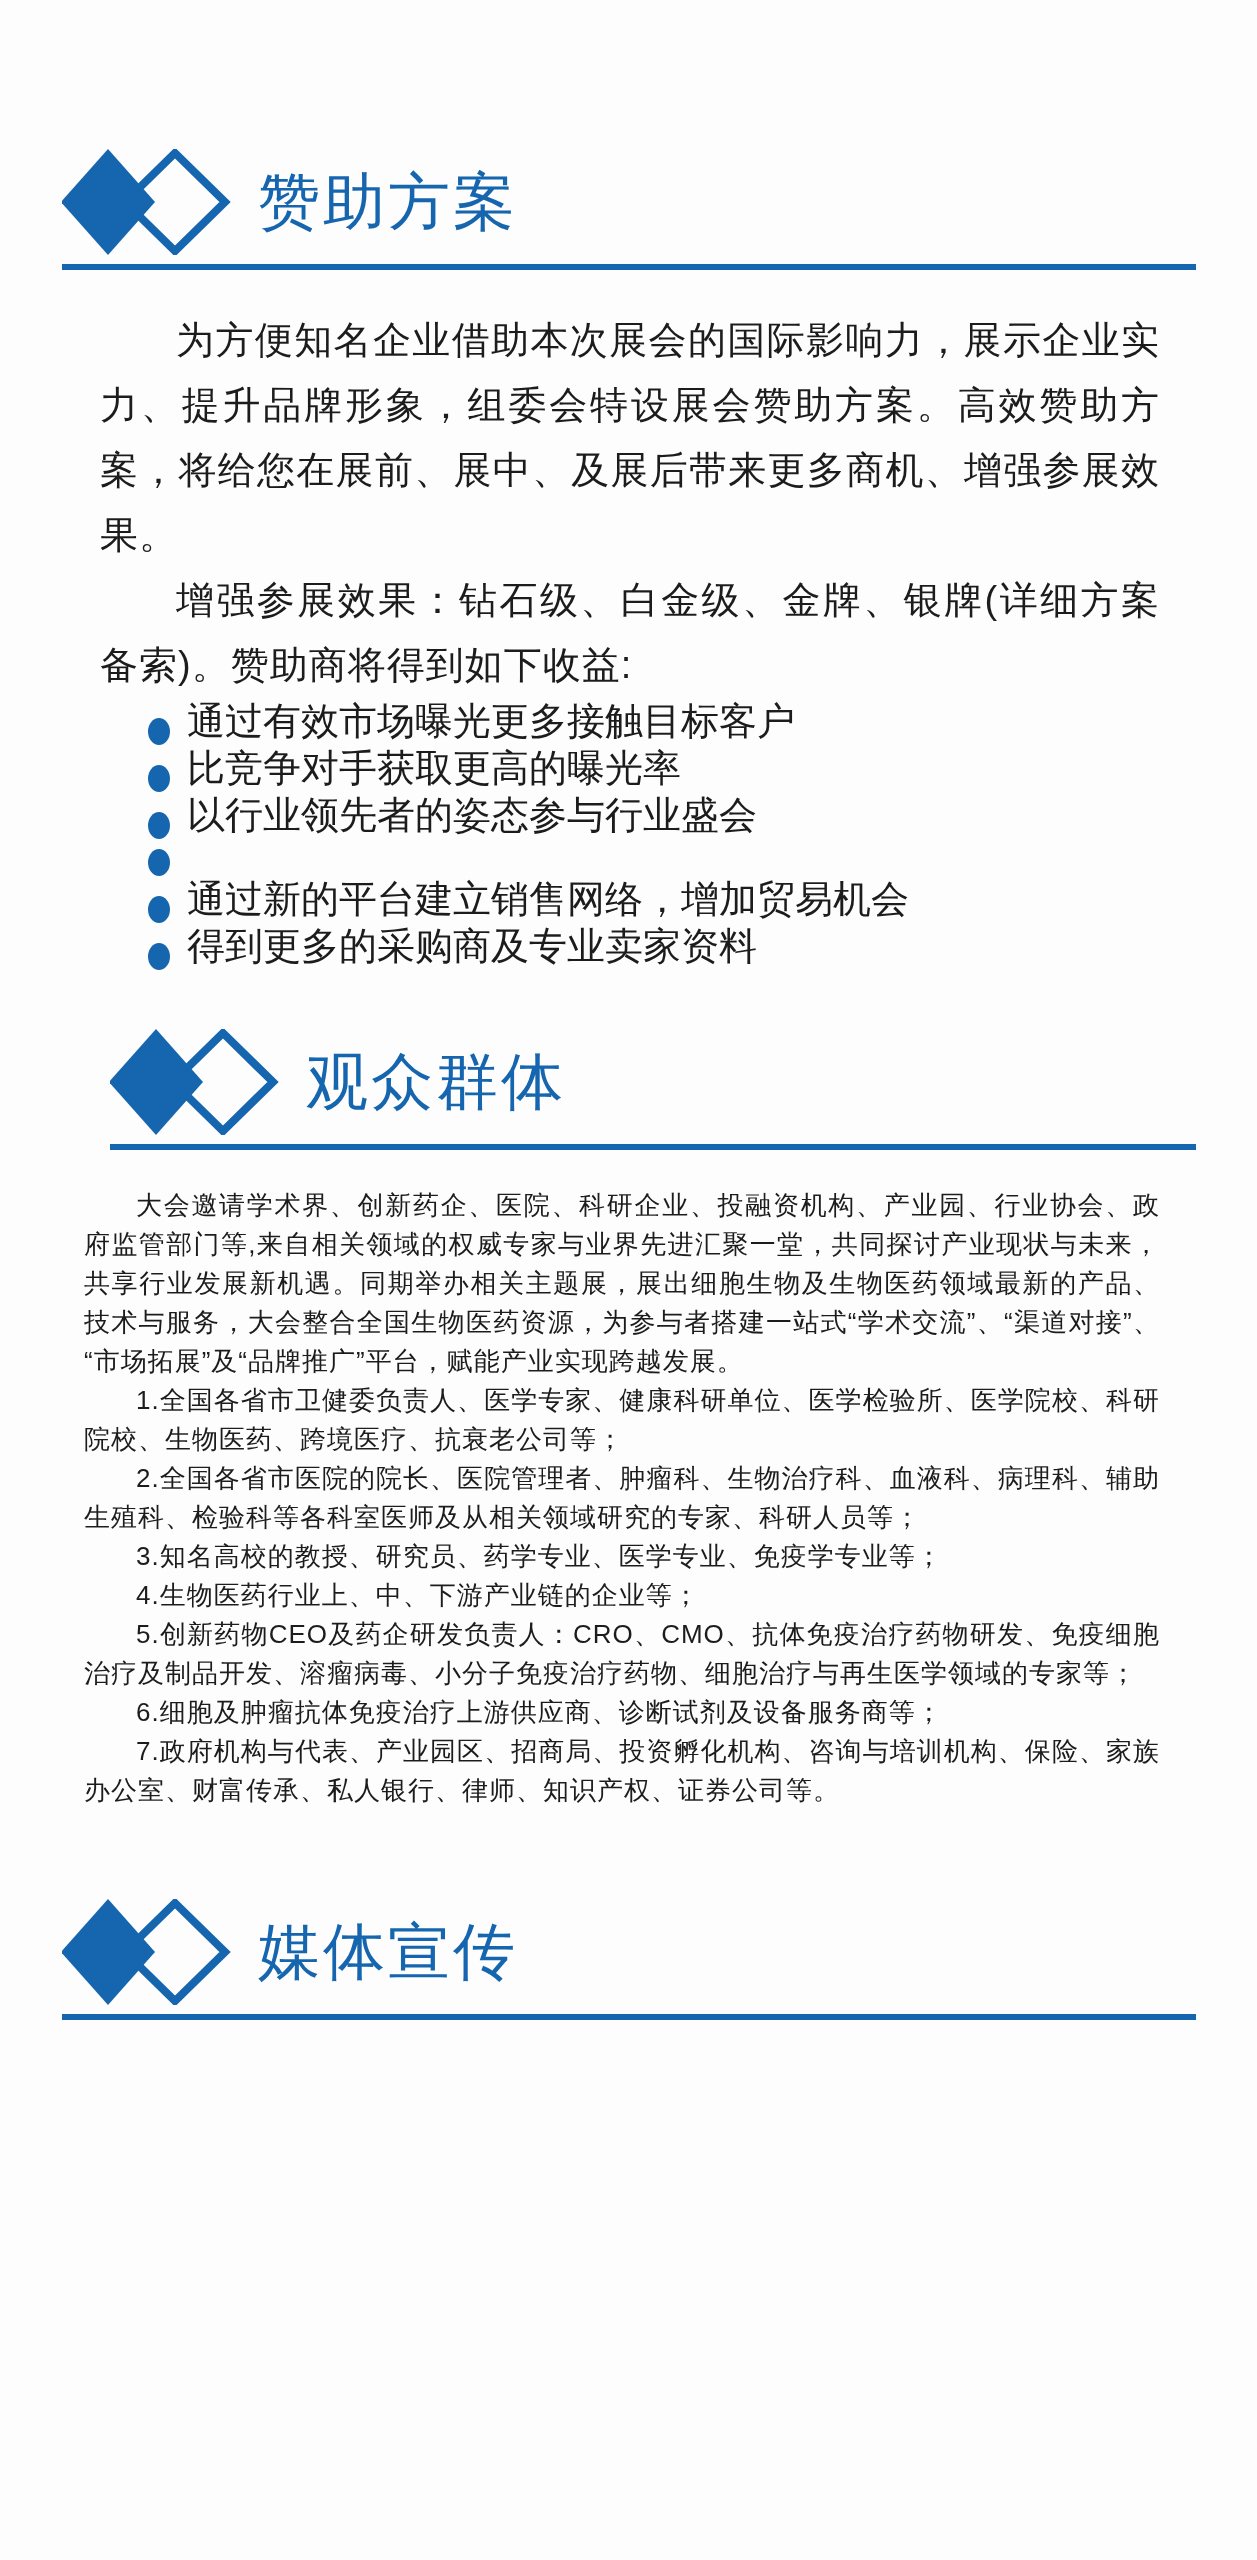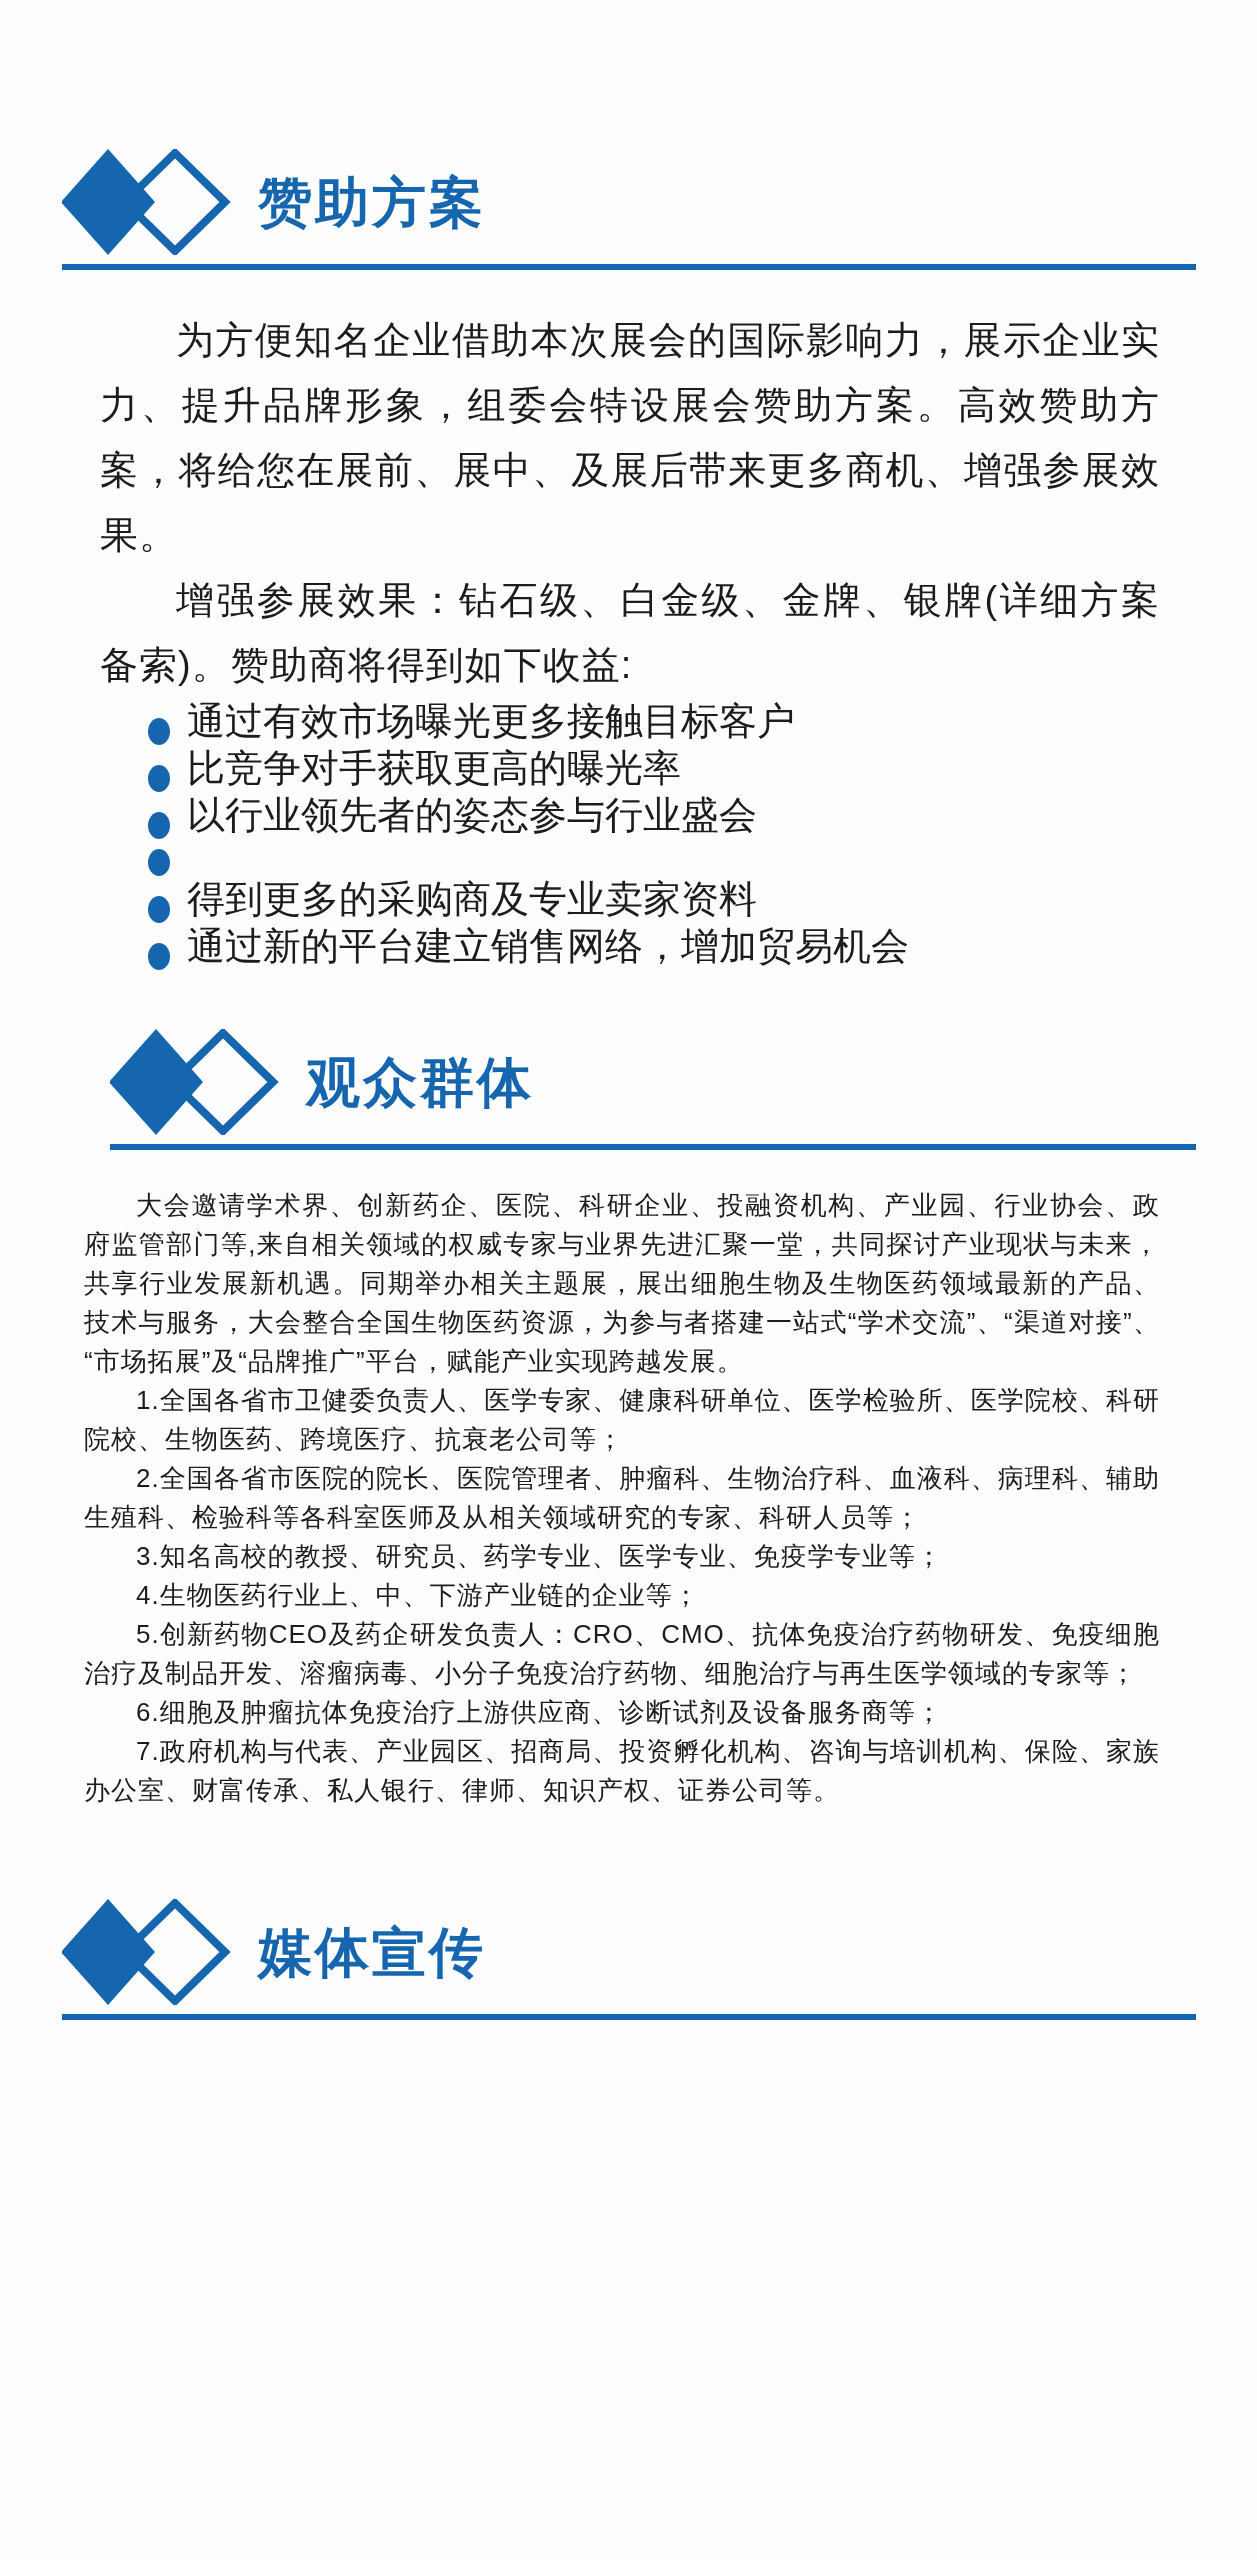--- a/index.html
+++ b/index.html
@@ -26,22 +26,22 @@
     display:flex;
     align-items:center;
     gap:26px;
     height:108px;
   }
   .diamond-icon{
     width:170px;height:106px;
     flex-shrink:0;
   }
   .section-title{
-    font-size:54px;
-    font-weight:bold;
+    font-size:62px;
+    font-weight:normal;
     color:var(--accent);
     letter-spacing:3px;
     line-height:1;
     white-space:nowrap;
   }
   .section-divider{
     height:6px;
     background:var(--accent);
     margin:8px 61px 0 62px;
   }
@@ -112,25 +112,25 @@
       </div>
       <div class="bullet-row">
         <span class="bullet-dot"></span>
         <span>以行业领先者的姿态参与行业盛会</span>
       </div>
       <div class="bullet-row">
         <span class="bullet-dot"></span>
       </div>
       <div class="bullet-row">
         <span class="bullet-dot"></span>
-        <span>得到更多的采购商及专业卖家资料</span>
+        <span>通过新的平台建立销售网络，增加贸易机会</span>
       </div>
       <div class="bullet-row">
         <span class="bullet-dot"></span>
-        <span>通过新的平台建立销售网络，增加贸易机会</span>
+        <span>得到更多的采购商及专业卖家资料</span>
       </div>
     </div>
   </div>
 
   <div class="section section-audience">
     <div class="section-header">
       <svg class="diamond-icon" viewBox="0 0 170 106" aria-hidden="true">
         <polygon points="113,4 163,53 113,102 63,53" fill="none" stroke="var(--accent)" stroke-width="8"></polygon>
         <polygon points="46,0 93,53 46,106 -1,53" fill="var(--accent)"></polygon>
       </svg>

